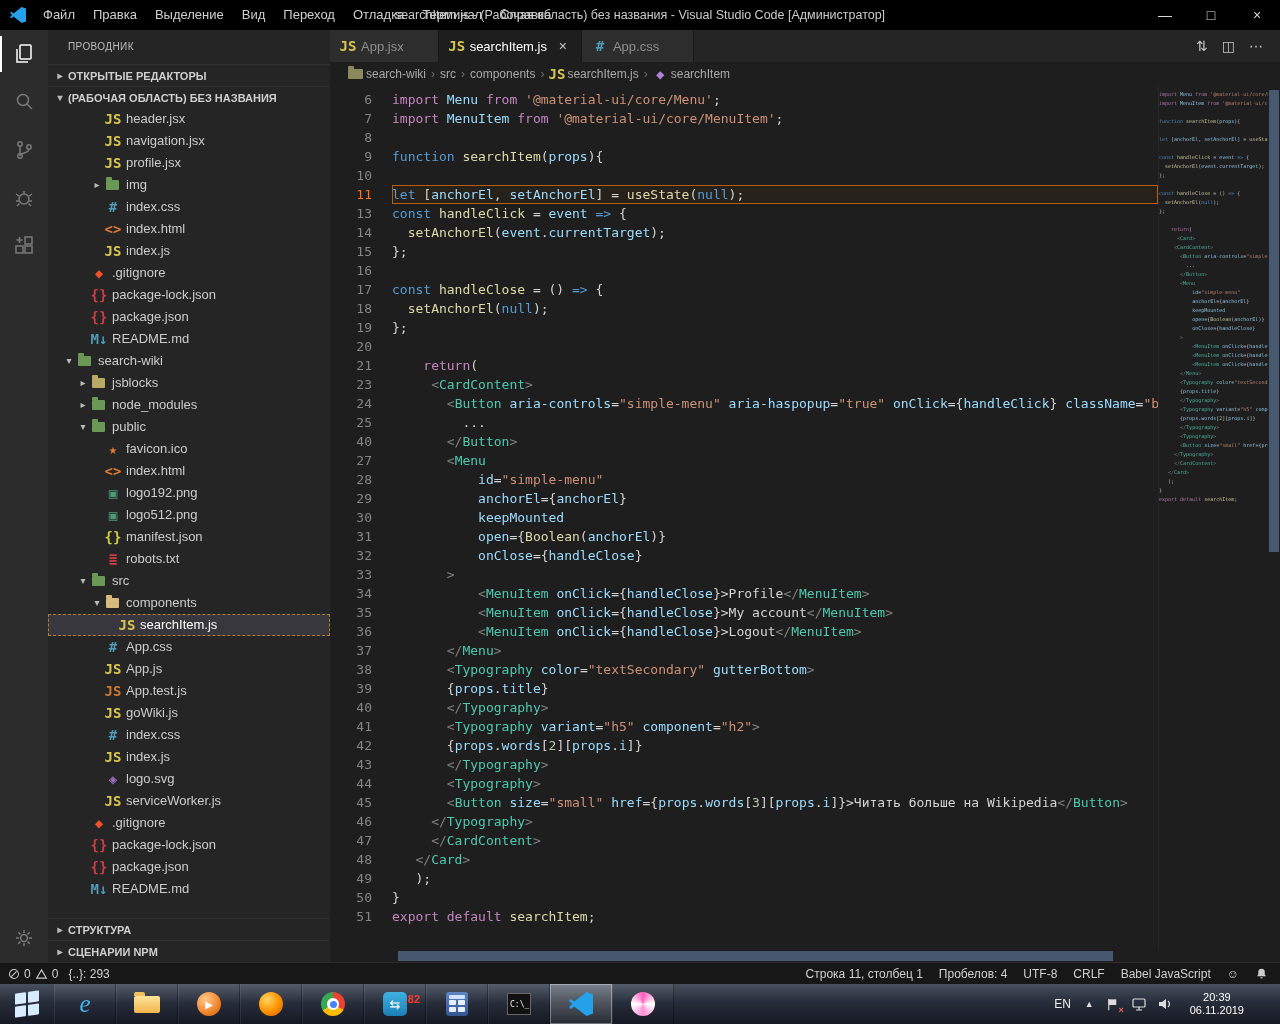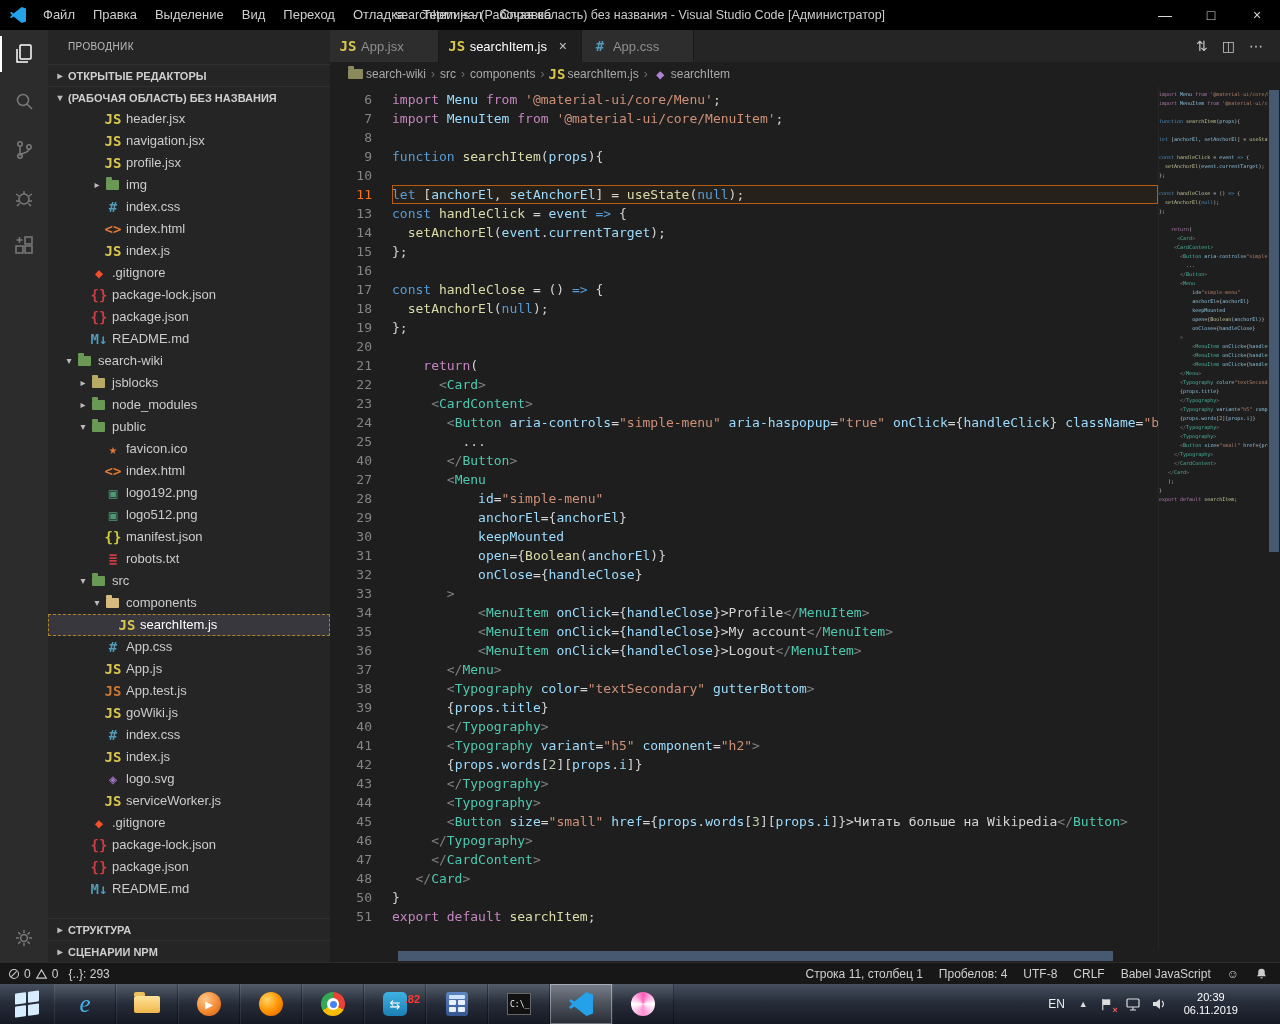--- a/index.html
+++ b/index.html
@@ -95,21 +95,21 @@
   .start{width:54px;display:flex;align-items:center;justify-content:center;cursor:pointer}
   .flag{display:grid;grid-template-columns:11px 11px;grid-template-rows:11px 11px;gap:2px;transform:skewY(-8deg)}
   .flag i{background:#d8ecff;border-radius:1px}
   .tb-apps{display:flex}
   .tb-app{width:62px;display:flex;align-items:center;justify-content:center;position:relative;cursor:pointer;
     background:linear-gradient(rgba(255,255,255,.07),rgba(255,255,255,0) 55%);
     box-shadow:inset 1px 0 rgba(255,255,255,.08), inset -1px 0 rgba(0,0,0,.35)}
   .tb-app.active{background:linear-gradient(rgba(255,255,255,.28),rgba(255,255,255,.08));
     box-shadow:inset 0 0 0 1px rgba(255,255,255,.35)}
   .tb-badge{position:absolute;right:6px;bottom:19px;color:#ff3b30;font-size:11px;font-weight:bold}
-  .tray{margin-left:auto;display:flex;align-items:center;gap:4px;padding-right:18px;color:#eee;font-size:12px}
+  .tray{margin-left:auto;display:flex;align-items:center;gap:4px;padding-right:12px;color:#eee;font-size:12px}
   .tray .lang{padding:0 6px}
   .tray .up{font-size:9px;padding:0 4px;color:#ddd}
   .tray-ic{width:22px;height:22px;display:flex;align-items:center;justify-content:center;position:relative}
   .tray-ic .bx{position:absolute;right:0;bottom:0;color:#ff5f5f;font-size:9px;font-weight:bold;line-height:9px}
   .clock{text-align:center;font-size:11px;line-height:13px;padding:0 10px;color:#fff}
   .show-desktop{width:10px;border-left:1px solid rgba(255,255,255,.3);background:rgba(255,255,255,.04)}
 
   
   .ic-ie{font-family:"Liberation Serif",serif;font-style:italic;font-size:25px;color:#45b3e8;line-height:24px}
   .ic-folder{width:26px;height:17px;border-radius:2px;background:linear-gradient(#ffe49a,#f0b54b);position:relative;display:inline-block}
@@ -466,21 +466,20 @@
           <div class="cline hl"><span class="gut">11</span><span class="lc"><span class="tk-d">let</span><span class="tk-w"> [</span><span class="tk-v">anchorEl</span><span class="tk-w">, </span><span class="tk-v">setAnchorEl</span><span class="tk-w">] = </span><span class="tk-f">useState</span><span class="tk-w">(</span><span class="tk-d">null</span><span class="tk-w">);</span></span></div>
           <div class="cline"><span class="gut">13</span><span class="lc"><span class="tk-d">const </span><span class="tk-f">handleClick</span><span class="tk-w"> = </span><span class="tk-v">event</span><span class="tk-d"> =&gt; </span><span class="tk-w">{</span></span></div>
           <div class="cline"><span class="gut">14</span><span class="lc"><span class="tk-w">  </span><span class="tk-f">setAnchorEl</span><span class="tk-w">(</span><span class="tk-v">event</span><span class="tk-w">.</span><span class="tk-v">currentTarget</span><span class="tk-w">);</span></span></div>
           <div class="cline"><span class="gut">15</span><span class="lc"><span class="tk-w">};</span></span></div>
           <div class="cline"><span class="gut">16</span><span class="lc"></span></div>
           <div class="cline"><span class="gut">17</span><span class="lc"><span class="tk-d">const </span><span class="tk-f">handleClose</span><span class="tk-w"> = () </span><span class="tk-d">=&gt;</span><span class="tk-w"> {</span></span></div>
           <div class="cline"><span class="gut">18</span><span class="lc"><span class="tk-w">  </span><span class="tk-f">setAnchorEl</span><span class="tk-w">(</span><span class="tk-d">null</span><span class="tk-w">);</span></span></div>
           <div class="cline"><span class="gut">19</span><span class="lc"><span class="tk-w">};</span></span></div>
           <div class="cline"><span class="gut">20</span><span class="lc"></span></div>
           <div class="cline"><span class="gut">21</span><span class="lc"><span class="tk-w">    </span><span class="tk-k">return</span><span class="tk-w">(</span></span></div>
-          <div class="cline"><span class="gut">22</span><span class="lc"><span class="tk-w">      </span><span class="tk-p">&lt;</span><span class="tk-t">Card</span><span class="tk-p">&gt;</span></span></div>
           <div class="cline"><span class="gut">23</span><span class="lc"><span class="tk-w">     </span><span class="tk-p">&lt;</span><span class="tk-t">CardContent</span><span class="tk-p">&gt;</span></span></div>
           <div class="cline"><span class="gut">24</span><span class="lc"><span class="tk-w">       </span><span class="tk-p">&lt;</span><span class="tk-t">Button</span><span class="tk-w"> </span><span class="tk-v">aria-controls</span><span class="tk-w">=</span><span class="tk-s">"simple-menu"</span><span class="tk-w"> </span><span class="tk-v">aria-haspopup</span><span class="tk-w">=</span><span class="tk-s">"true"</span><span class="tk-w"> </span><span class="tk-v">onClick</span><span class="tk-w">={</span><span class="tk-v">handleClick</span><span class="tk-w">} </span><span class="tk-v">className</span><span class="tk-w">=</span><span class="tk-s">"bt</span></span></div>
           <div class="cline"><span class="gut">25</span><span class="lc"><span class="tk-w">         ...</span></span></div>
           <div class="cline"><span class="gut">40</span><span class="lc"><span class="tk-w">       </span><span class="tk-p">&lt;/</span><span class="tk-t">Button</span><span class="tk-p">&gt;</span></span></div>
           <div class="cline"><span class="gut">27</span><span class="lc"><span class="tk-w">       </span><span class="tk-p">&lt;</span><span class="tk-t">Menu</span></span></div>
           <div class="cline"><span class="gut">28</span><span class="lc"><span class="tk-w">           </span><span class="tk-v">id</span><span class="tk-w">=</span><span class="tk-s">"simple-menu"</span></span></div>
           <div class="cline"><span class="gut">29</span><span class="lc"><span class="tk-w">           </span><span class="tk-v">anchorEl</span><span class="tk-w">={</span><span class="tk-v">anchorEl</span><span class="tk-w">}</span></span></div>
           <div class="cline"><span class="gut">30</span><span class="lc"><span class="tk-w">           </span><span class="tk-v">keepMounted</span></span></div>
           <div class="cline"><span class="gut">31</span><span class="lc"><span class="tk-w">           </span><span class="tk-v">open</span><span class="tk-w">={</span><span class="tk-f">Boolean</span><span class="tk-w">(</span><span class="tk-v">anchorEl</span><span class="tk-w">)}</span></span></div>
           <div class="cline"><span class="gut">32</span><span class="lc"><span class="tk-w">           </span><span class="tk-v">onClose</span><span class="tk-w">={</span><span class="tk-v">handleClose</span><span class="tk-w">}</span></span></div>
@@ -493,20 +492,21 @@
           <div class="cline"><span class="gut">39</span><span class="lc"><span class="tk-w">       {</span><span class="tk-v">props</span><span class="tk-w">.</span><span class="tk-v">title</span><span class="tk-w">}</span></span></div>
           <div class="cline"><span class="gut">40</span><span class="lc"><span class="tk-w">       </span><span class="tk-p">&lt;/</span><span class="tk-t">Typography</span><span class="tk-p">&gt;</span></span></div>
           <div class="cline"><span class="gut">41</span><span class="lc"><span class="tk-w">       </span><span class="tk-p">&lt;</span><span class="tk-t">Typography</span><span class="tk-w"> </span><span class="tk-v">variant</span><span class="tk-w">=</span><span class="tk-s">"h5"</span><span class="tk-w"> </span><span class="tk-v">component</span><span class="tk-w">=</span><span class="tk-s">"h2"</span><span class="tk-p">&gt;</span></span></div>
           <div class="cline"><span class="gut">42</span><span class="lc"><span class="tk-w">       {</span><span class="tk-v">props</span><span class="tk-w">.</span><span class="tk-v">words</span><span class="tk-w">[</span><span class="tk-n">2</span><span class="tk-w">][</span><span class="tk-v">props</span><span class="tk-w">.</span><span class="tk-v">i</span><span class="tk-w">]}</span></span></div>
           <div class="cline"><span class="gut">43</span><span class="lc"><span class="tk-w">       </span><span class="tk-p">&lt;/</span><span class="tk-t">Typography</span><span class="tk-p">&gt;</span></span></div>
           <div class="cline"><span class="gut">44</span><span class="lc"><span class="tk-w">       </span><span class="tk-p">&lt;</span><span class="tk-t">Typography</span><span class="tk-p">&gt;</span></span></div>
           <div class="cline"><span class="gut">45</span><span class="lc"><span class="tk-w">       </span><span class="tk-p">&lt;</span><span class="tk-t">Button</span><span class="tk-w"> </span><span class="tk-v">size</span><span class="tk-w">=</span><span class="tk-s">"small"</span><span class="tk-w"> </span><span class="tk-v">href</span><span class="tk-w">={</span><span class="tk-v">props</span><span class="tk-w">.</span><span class="tk-v">words</span><span class="tk-w">[</span><span class="tk-n">3</span><span class="tk-w">][</span><span class="tk-v">props</span><span class="tk-w">.</span><span class="tk-v">i</span><span class="tk-w">]}&gt;</span><span class="tk-w">Читать больше на Wikipedia</span><span class="tk-p">&lt;/</span><span class="tk-t">Button</span><span class="tk-p">&gt;</span></span></div>
           <div class="cline"><span class="gut">46</span><span class="lc"><span class="tk-w">     </span><span class="tk-p">&lt;/</span><span class="tk-t">Typography</span><span class="tk-p">&gt;</span></span></div>
           <div class="cline"><span class="gut">47</span><span class="lc"><span class="tk-w">     </span><span class="tk-p">&lt;/</span><span class="tk-t">CardContent</span><span class="tk-p">&gt;</span></span></div>
           <div class="cline"><span class="gut">48</span><span class="lc"><span class="tk-w">   </span><span class="tk-p">&lt;/</span><span class="tk-t">Card</span><span class="tk-p">&gt;</span></span></div>
+          <div class="cline"><span class="gut">49</span><span class="lc"><span class="tk-w">   );</span></span></div>
           <div class="cline"><span class="gut">50</span><span class="lc"><span class="tk-w">}</span></span></div>
           <div class="cline"><span class="gut">51</span><span class="lc"><span class="tk-k">export default </span><span class="tk-f">searchItem</span><span class="tk-w">;</span></span></div>
         </div>
       <div class="minimap" id="minimap">
           <div class="mline"><span class="tk-k">import </span><span class="tk-v">Menu </span><span class="tk-k">from </span><span class="tk-s">'@material-ui/core/Menu'</span></div>
           <div class="mline"><span class="tk-k">import </span><span class="tk-v">MenuItem </span><span class="tk-k">from </span><span class="tk-s">'@material-ui/core/MenuItem'</span></div>
           <div class="mline"></div>
           <div class="mline"><span class="tk-d">function </span><span class="tk-f">searchItem</span><span class="tk-w">(</span><span class="tk-v">props</span><span class="tk-w">){</span></div>
           <div class="mline"></div>
           <div class="mline"><span class="tk-d">let</span><span class="tk-w"> [</span><span class="tk-v">anchorEl</span><span class="tk-w">, </span><span class="tk-v">setAnchorEl</span><span class="tk-w">] = </span><span class="tk-f">useState</span></div>

